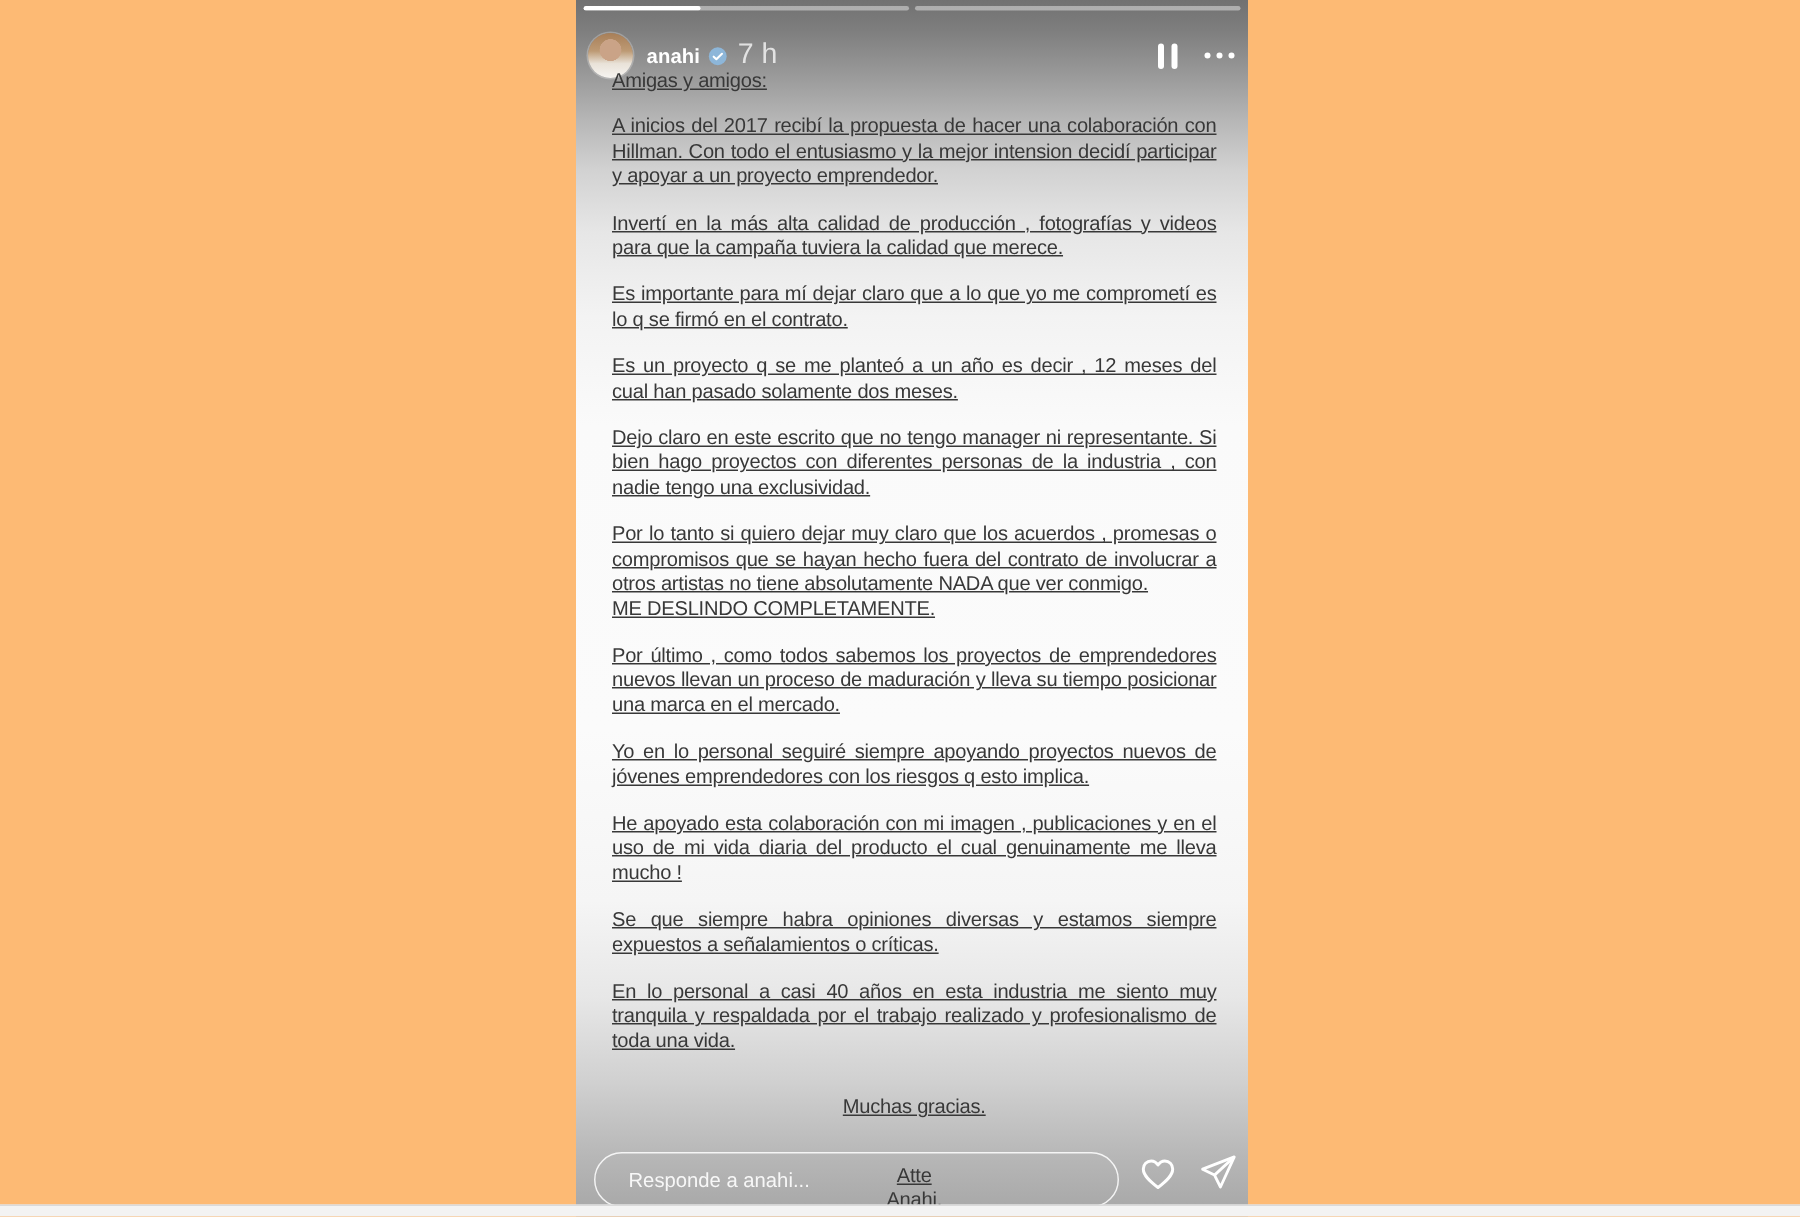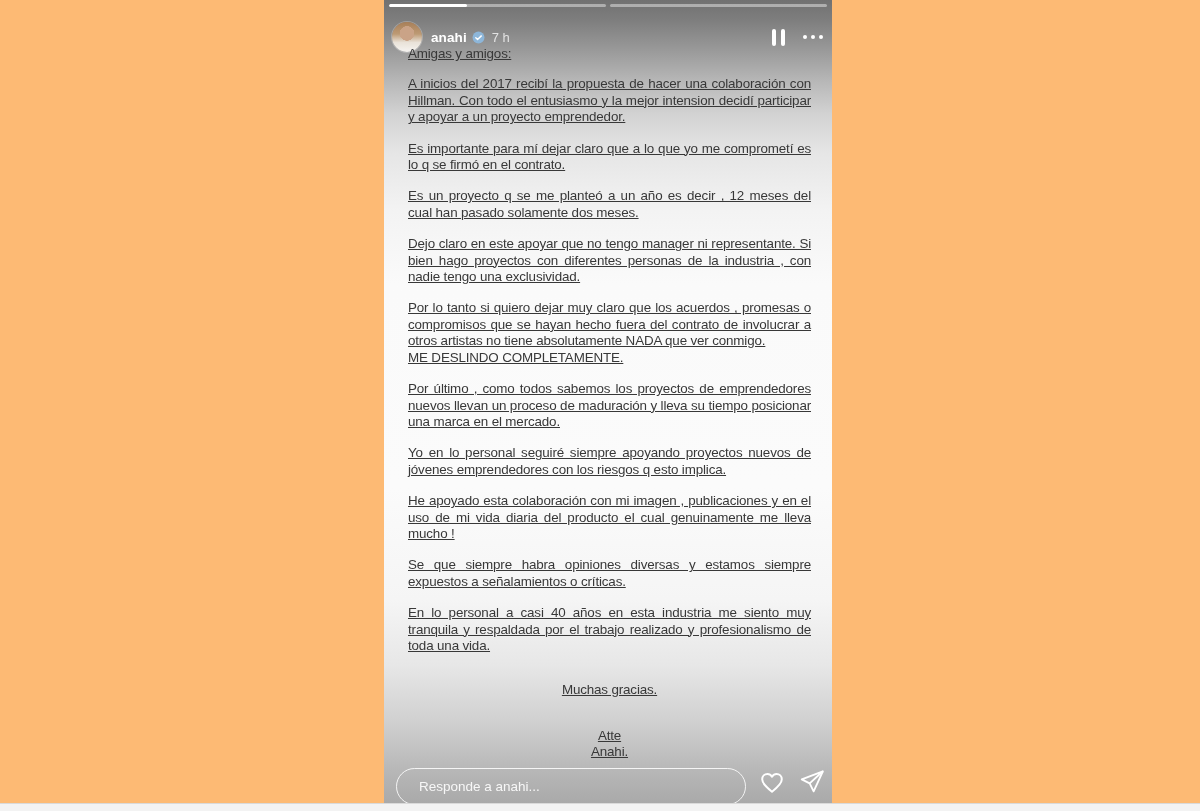--- a/index.html
+++ b/index.html
@@ -25,21 +25,21 @@
   
   .header { position:absolute; top:21px; left:8px; right:9px; height:32px;
             display:flex; align-items:center; }
   .avatar { width:30px; height:30px; border-radius:50%; flex:0 0 30px;
     background:
       radial-gradient(circle at 50% 38%, #caa387 0 30%, rgba(0,0,0,0) 31%),
       linear-gradient(180deg, #a87f58 0%, #bd9a74 40%, #e9e2d8 68%, #f6f4f1 100%);
     box-shadow:0 0 0 1px rgba(255,255,255,0.25); }
   .username { margin-left:9px; color:#ffffff; font-size:13.5px; font-weight:600; letter-spacing:0.1px; }
   .badge { width:13px; height:13px; margin-left:5px; flex:0 0 13px; }
-  .timestamp { margin-left:7px; color:rgba(255,255,255,0.75); font-size:13px; }
+  .timestamp { margin-left:7px; color:rgba(255,255,255,0.75); font-size:19px; }
   .header-spacer { flex:1; }
   .pause-btn { display:flex; gap:5px; padding:2px; background:none; border:none; cursor:pointer; }
   .pause-bar { width:4px; height:17px; background:#ffffff; border-radius:2px; }
   .more-btn { display:flex; gap:3.5px; margin-left:16px; padding:6px 0; background:none; border:none; cursor:pointer; align-items:center; }
   .more-dot { width:4.5px; height:4.5px; border-radius:50%; background:#ffffff; }
 
   
   .statement { position:absolute; top:46px; left:24px; right:21px; color:#383838;
                font-size:13.4px; line-height:16.4px; letter-spacing:-0.15px;text-decoration:underline; }
   .greeting { margin-bottom:14px; }
@@ -89,23 +89,24 @@
         <span class="more-dot"></span>
         <span class="more-dot"></span>
         <span class="more-dot"></span>
       </button>
     </div>
 
     <div class="statement">
       <div class="greeting">Amigas y amigos:</div>
       <div>
           <p class="para">A inicios del 2017 recibí la propuesta de hacer una colaboración con Hillman. Con todo el entusiasmo y la mejor intension decidí participar y apoyar a un proyecto emprendedor.</p>
+          <p class="para">Invertí en la más alta calidad de producción , fotografías y videos para que la campaña tuviera la calidad que merece.</p>
           <p class="para">Es importante  para mí dejar claro que a lo que yo me comprometí es lo q se firmó en el contrato.</p>
           <p class="para">Es un proyecto q se me planteó a un año es decir , 12 meses del cual han pasado solamente dos meses.</p>
-          <p class="para">Dejo claro en este apoyar que no tengo manager ni representante. Si bien hago proyectos con diferentes personas de la industria , con nadie tengo una exclusividad.</p>
+          <p class="para">Dejo claro en este escrito que no tengo manager ni representante. Si bien hago proyectos con diferentes personas de la industria , con nadie tengo una exclusividad.</p>
           <p class="para">Por lo tanto si quiero dejar muy claro que los acuerdos , promesas o compromisos que se hayan hecho fuera del contrato de involucrar a otros artistas no tiene absolutamente NADA que ver conmigo.
 ME DESLINDO COMPLETAMENTE.</p>
           <p class="para">Por último , como todos sabemos los proyectos de emprendedores nuevos llevan un proceso de maduración y lleva su tiempo posicionar una marca en el mercado.</p>
           <p class="para">Yo en lo personal seguiré siempre apoyando proyectos nuevos de jóvenes emprendedores con los riesgos q esto implica.</p>
           <p class="para">He apoyado esta colaboración con mi imagen , publicaciones y en el uso de mi vida diaria del producto el cual genuinamente me lleva mucho !</p>
           <p class="para">Se que siempre habra opiniones diversas y estamos siempre expuestos a señalamientos o críticas.</p>
           <p class="para">En lo personal a casi 40 años en esta industria me siento muy tranquila y respaldada por el trabajo realizado y profesionalismo de toda una vida.</p>
         </div>
       <div class="thanks">Muchas gracias.</div>
       <div class="signoff">Atte

